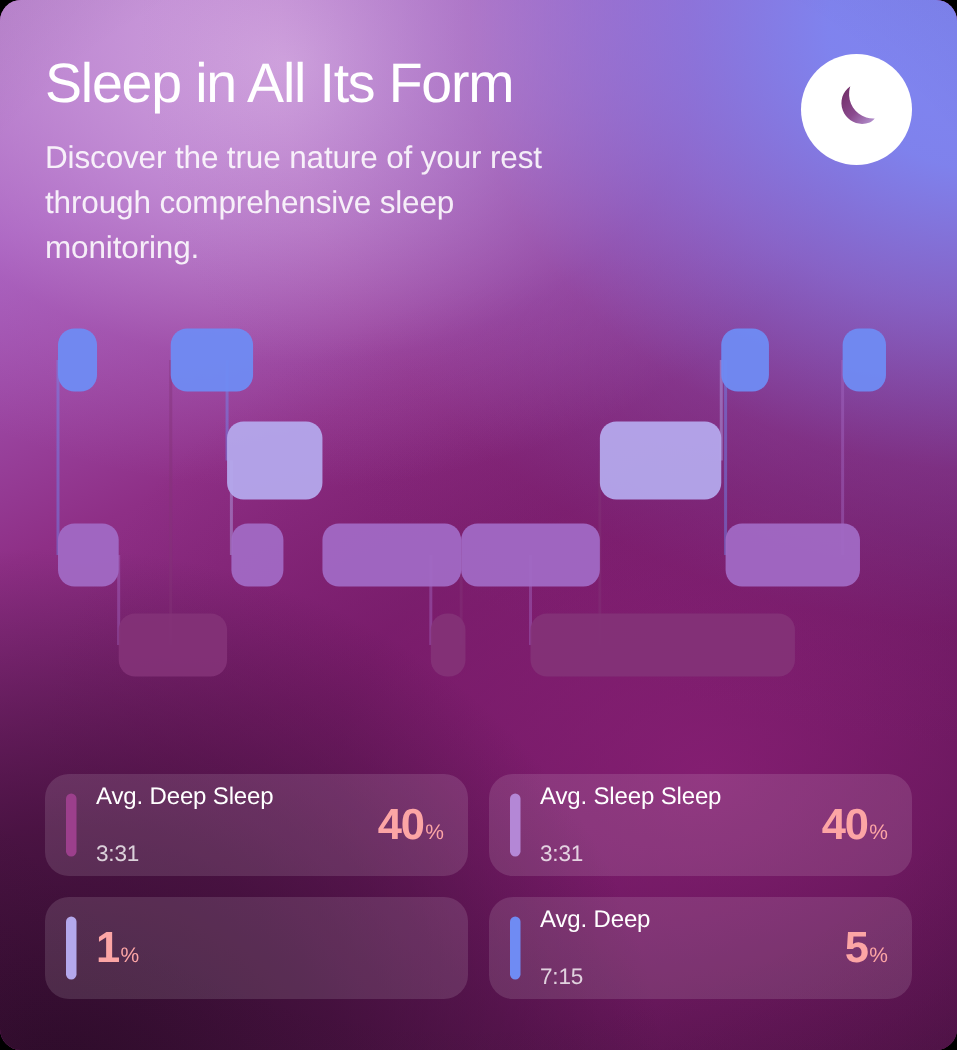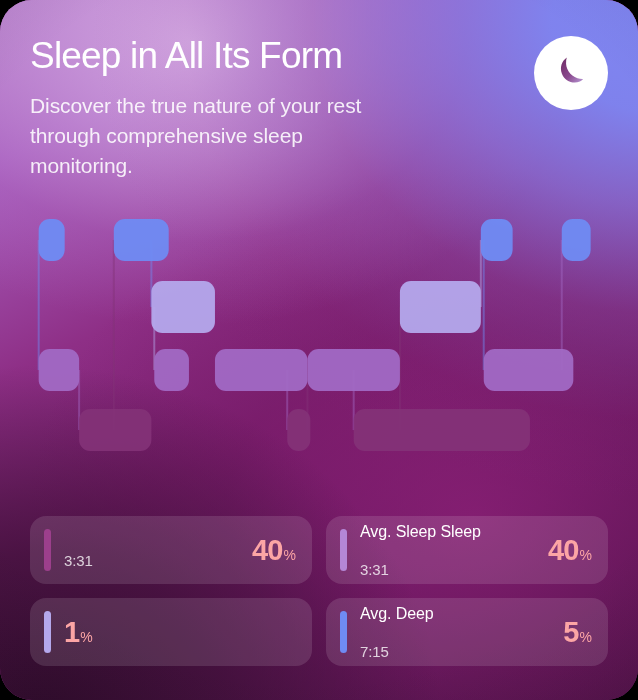--- a/index.html
+++ b/index.html
@@ -14,21 +14,21 @@
     overflow: hidden;
     font-family: "Liberation Sans", sans-serif;
     -webkit-font-smoothing: antialiased;
   }
 
   
   .card {
     position: relative;
     width: 638px;
     height: 700px;
-    border-radius: 32px;
+    border-radius: 14px;
     overflow: hidden;
     box-sizing: border-box;
     background: #7a2a72;
   }
 
   
   .bg-layer {
     position: absolute;
     inset: 0;
   }
@@ -263,20 +263,21 @@
             <rect x="531.76" y="6" width="28.90" height="42" rx="11.00" ry="11" fill="#6f8bf3" fill-opacity="0.95"></rect>
           </g>
       </svg>
     </div>
 
     <div class="stats">
 
       <div class="stat-card">
         <span class="stat-accent" style="background:#9c3f8c"></span>
         <span class="stat-text">
+          <span class="stat-label">Avg. Deep Sleep</span>
           <span class="stat-time" style="display:block">3:31</span>
         </span>
         <span class="stat-value">
           <span class="stat-number">40</span>
           <span class="stat-unit">%</span>
         </span>
       </div>
 
       <div class="stat-card">
         <span class="stat-accent" style="background:#b487d6"></span>

